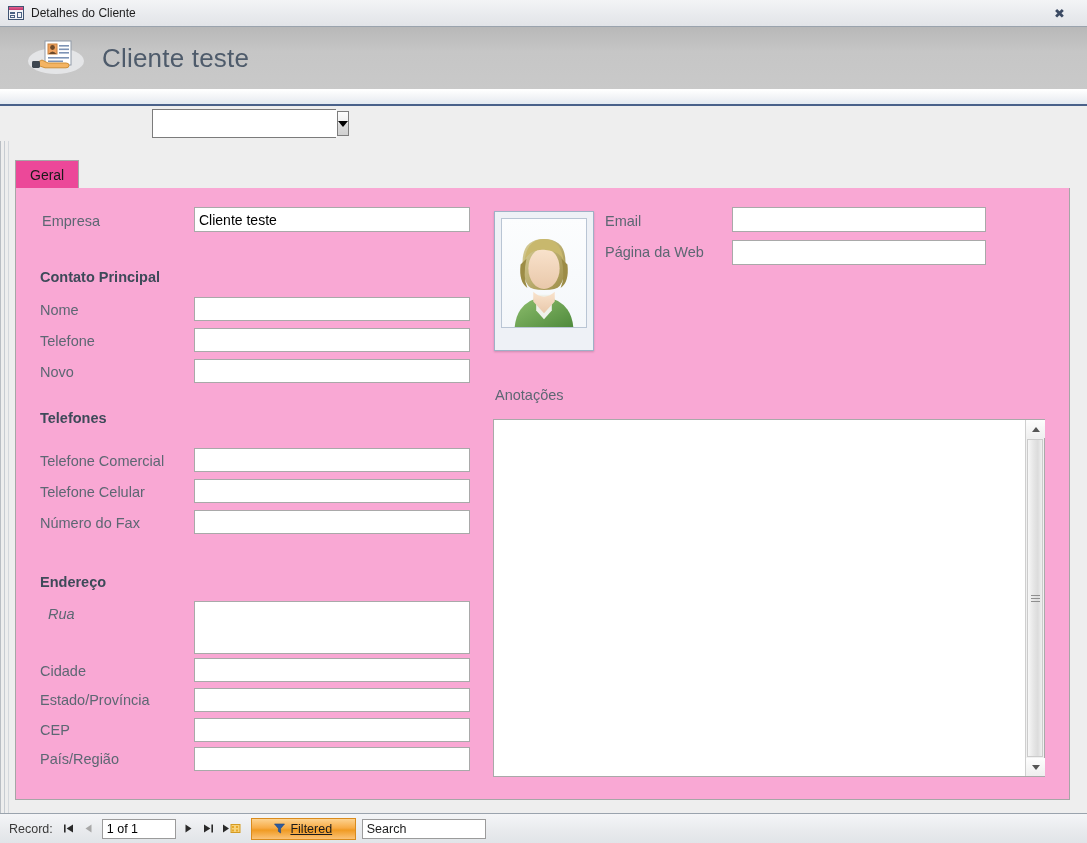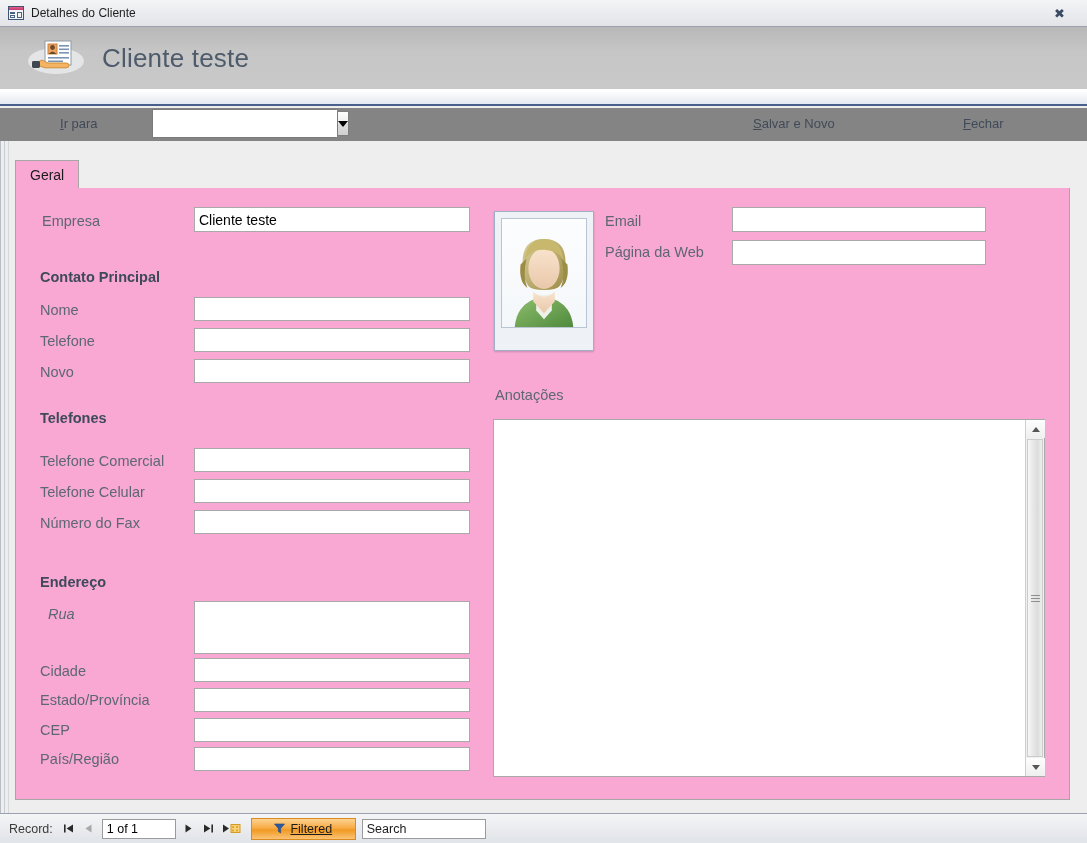--- a/index.html
+++ b/index.html
@@ -161,21 +161,21 @@
   .tabstrip {
     position: absolute;
     left: 15px; top: 160px;
     width: 1055px; height: 29px;
   }
   .tab {
     position: absolute;
     left: 0; top: 0;
     height: 29px;
     padding: 0 14px;
-    background: #f9a8d4;
+    background: #ec4899;
     border: 1px solid #a6a6a6;
     border-bottom: none;
     display: flex; align-items: center;
     font-size: 14px; color: #1b1b1b;
     cursor: default;
   }
   .tabline {
     position: absolute;
     left: 0; top: 28px;
     width: 1055px; height: 1px;
@@ -371,25 +371,20 @@
         <rect x="22" y="20" width="21" height="1.6" fill="#7d93b5"></rect>
         <rect x="22" y="23.5" width="15" height="1.6" fill="#7d93b5"></rect>
         <path d="M8 27 l8-4 6 3 18 0 q3 0 3 2.4 t-3 2.4 l-21 0 z" fill="#f4b463" stroke="#cf8f36" stroke-width="1"></path>
         <rect x="6" y="24" width="8" height="7" rx="1.4" fill="#3f4750"></rect>
       </svg>
     </div>
     <div class="banner-title">Cliente teste</div>
   </div>
   <div class="banner-strip"></div>
 
-  <div class="cmdbar">
-    <div class="cmd-link goto-label"><u>I</u>r para</div>
-    <div class="cmd-link save-link"><u>S</u>alvar e Novo</div>
-    <div class="cmd-link close-link"><u>F</u>echar</div>
-  </div>
   <div class="goto-combo">
     <input class="goto-input" type="text" value="" style="">
     <div class="goto-arrow">
         <span></span>
       </div>
   </div>
 
   <div class="body-area"></div>
   <div class="edge-l1"></div>
   <div class="edge-l2"></div>

